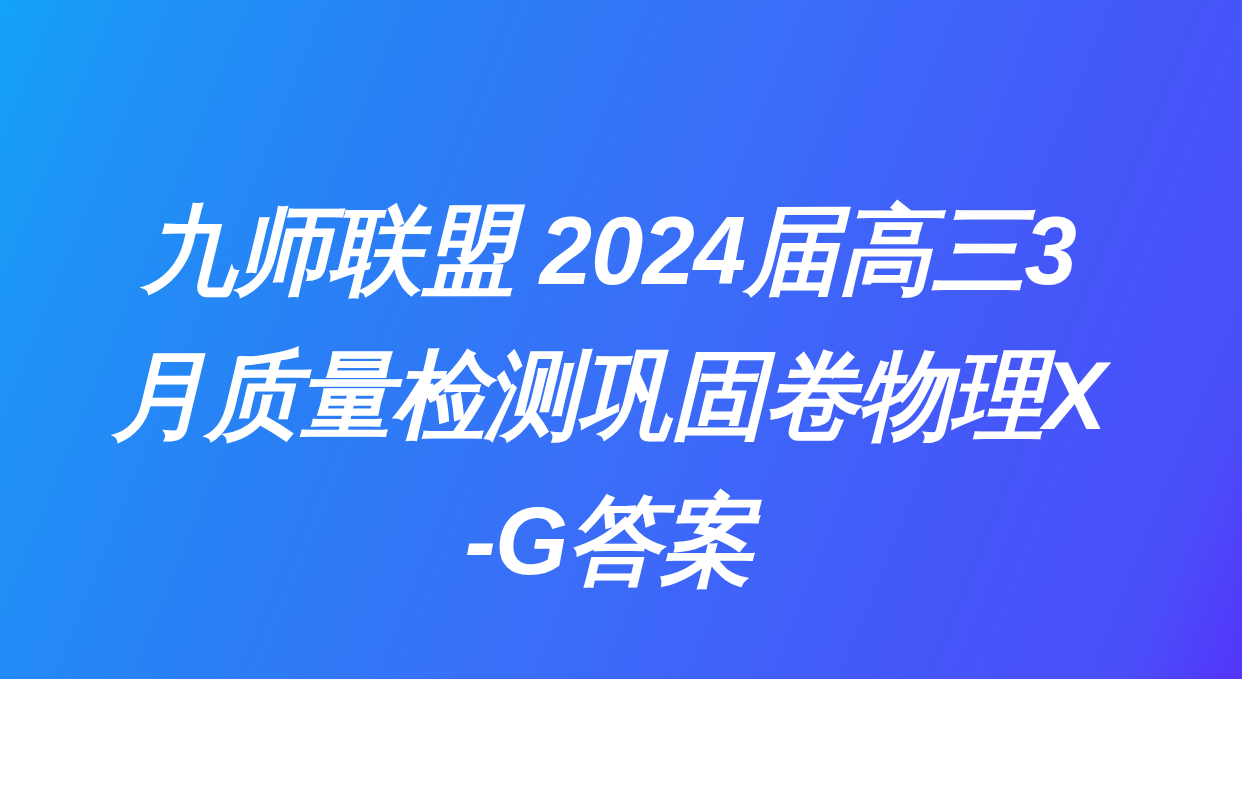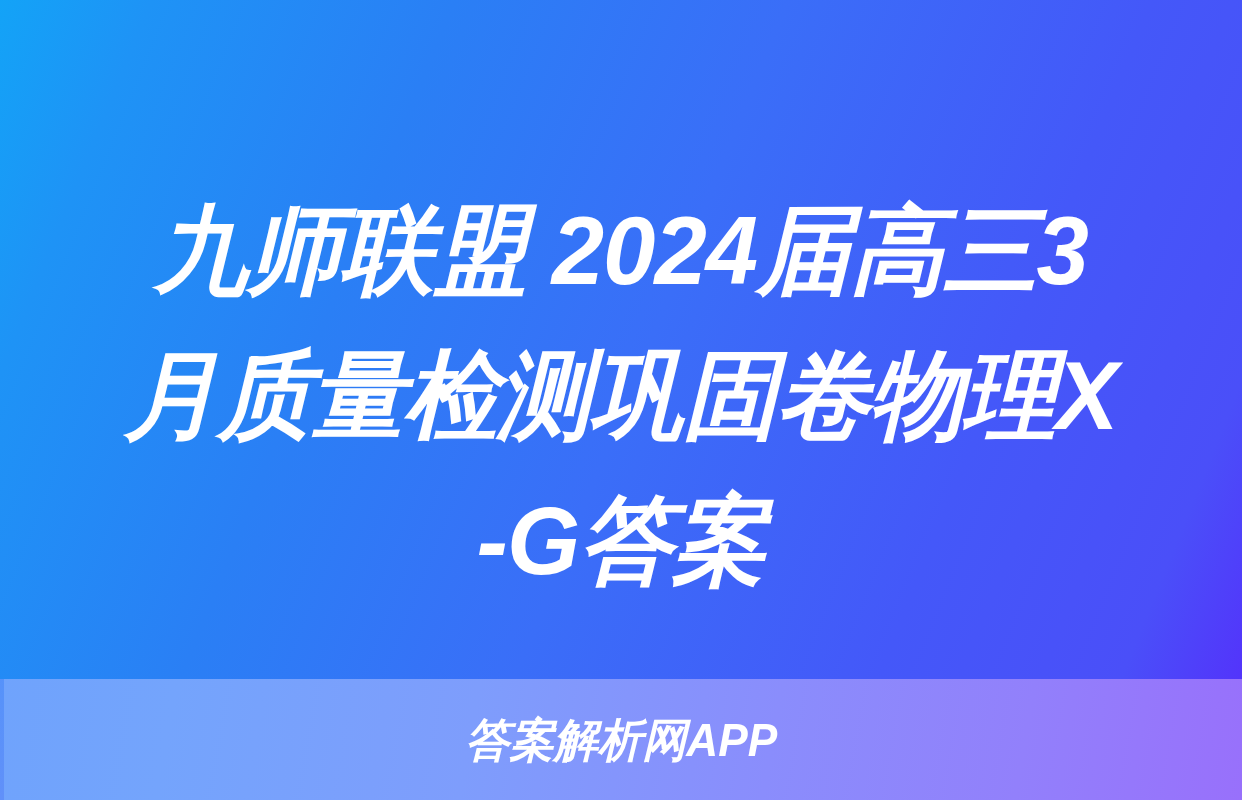--- a/index.html
+++ b/index.html
@@ -59,21 +59,21 @@
     top: 0;
     width: 4px;
     height: 100%;
     background: linear-gradient(180deg, #4E8DF9, #5C8AF8);
     opacity: 0.75;
   }
 
   
   .title-block {
     position: absolute;
-    left: 62px;
+    left: 50px;
     top: 178px;
     width: 1118px;
     text-align: center;
     color: #ffffff;
   }
 
   .title-line {
     display: block;
     font-size: 97px;
     line-height: 145px;
@@ -105,17 +105,14 @@
 <div id="canvas">
 
   <div class="hero"></div>
 
   <div class="title-block">
     <span class="title-line">九师联盟 2024届高三3</span>
     <span class="title-line">月质量检测巩固卷物理X</span>
     <span class="title-line">-G答案</span>
   </div>
 
-  <div class="footer-band">
-    <span class="watermark">答案解析网APP</span>
-  </div>
 
 </div>
 
 </body></html>

